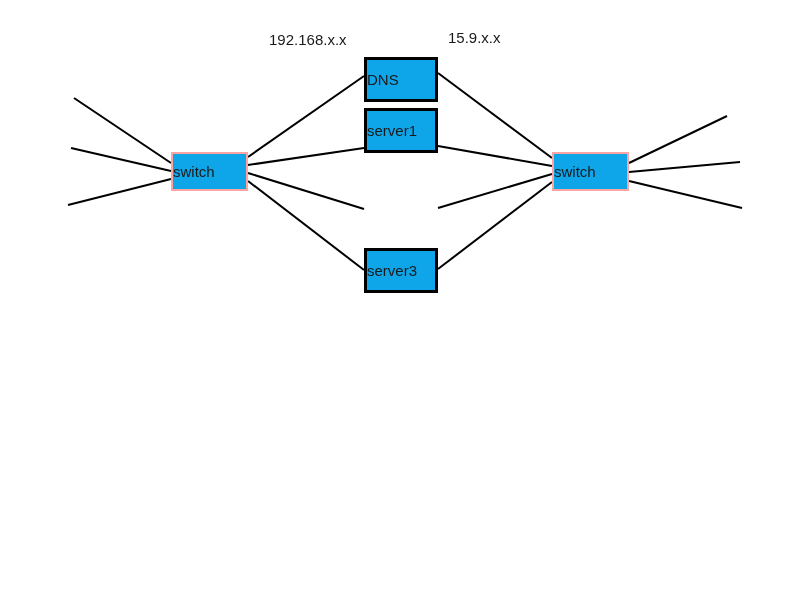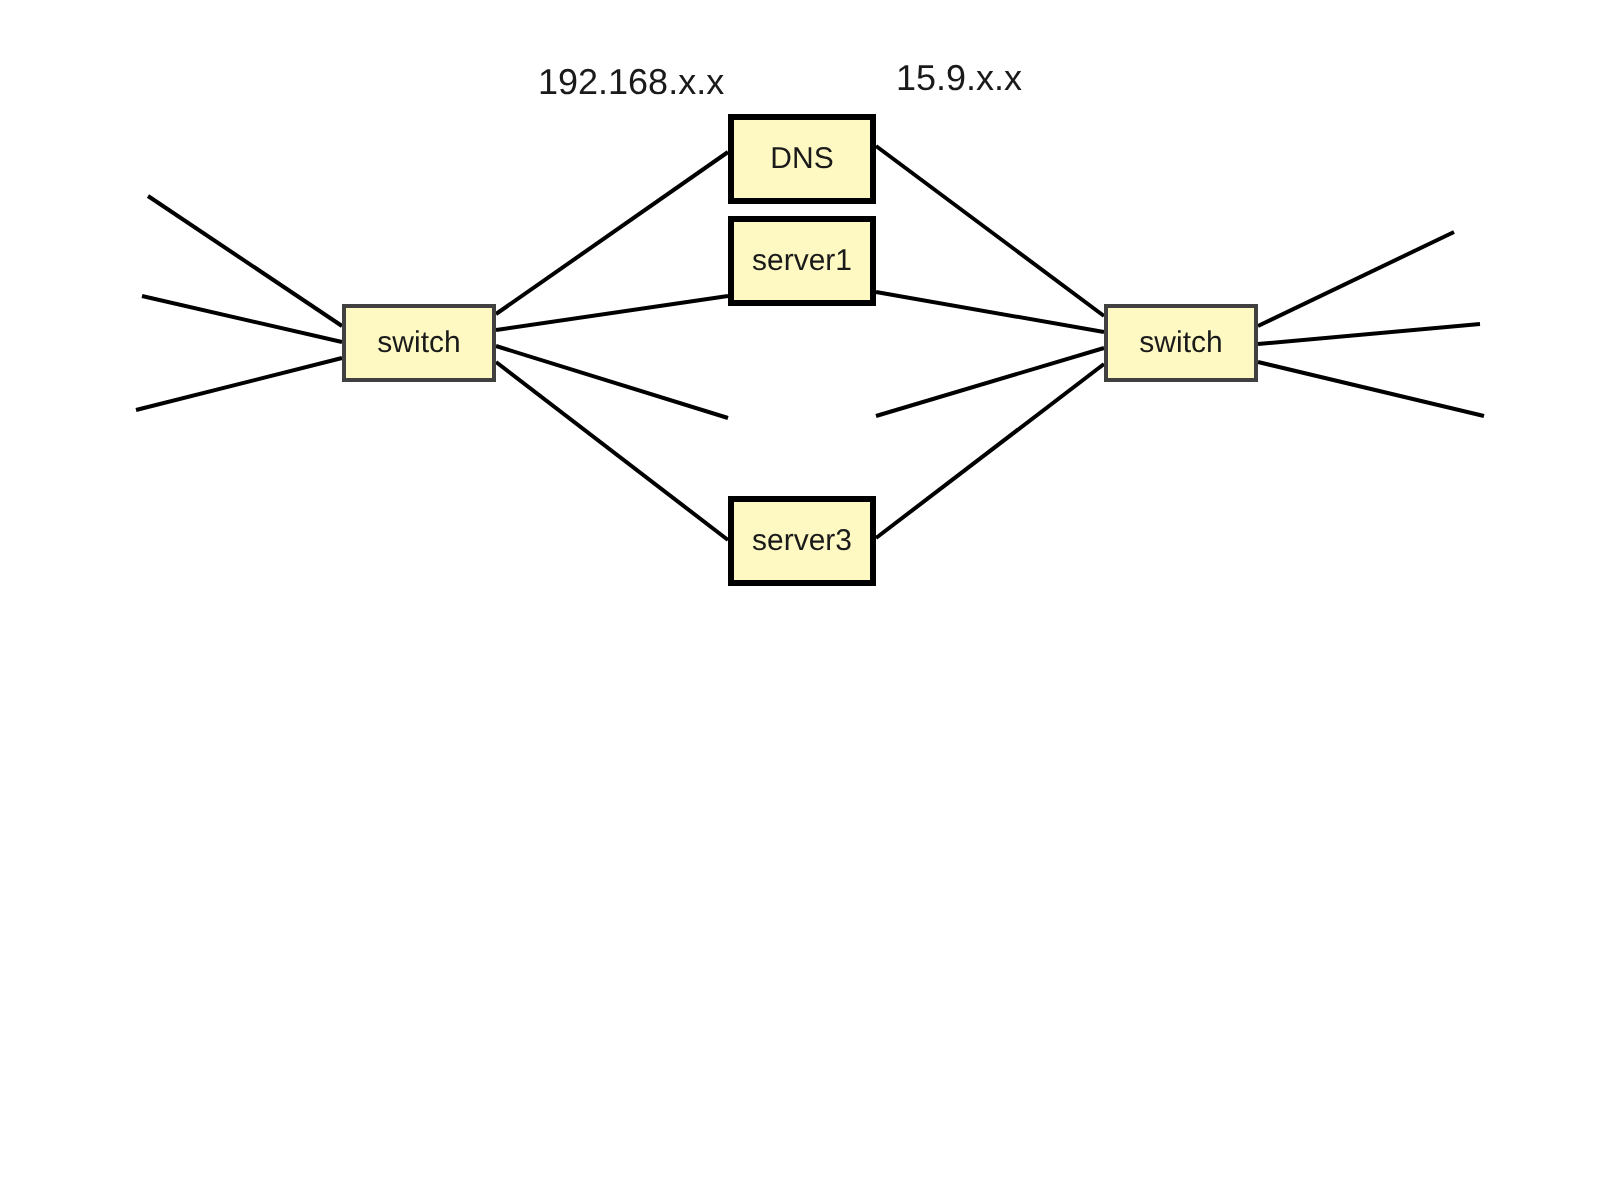--- a/index.html
+++ b/index.html
@@ -20,38 +20,37 @@
   #edge-layer {
     position: absolute;
     left: 0;
     top: 0;
     width: 800px;
     height: 600px;
     pointer-events: none;
   }
   .net-label {
     position: absolute;
-    font-size: 18px;
+    font-size: 15px;
     color: #1a1a1a;
     white-space: nowrap;
   }
   #label-left  { left: 269px; top: 31px; }
   #label-right { left: 448px; top: 29px; }
   .node {
     position: absolute;
     box-sizing: border-box;
-    background: #fef9c3;
+    background: #0ea5e9;
     display: flex;
     align-items: center;
-    justify-content: center;
     font-size: 15px;
     color: #1a1a1a;
   }
   .node-switch {
-    border: 2px solid #404040;
+    border: 2px solid #fca5a5;
     width: 77px;
     height: 39px;
   }
   .node-mid {
     border: 3px solid #000000;
     width: 74px;
     height: 45px;
   }
   #node-switch-left  { left: 171px; top: 152px; }
   #node-switch-right { left: 552px; top: 152px; }

